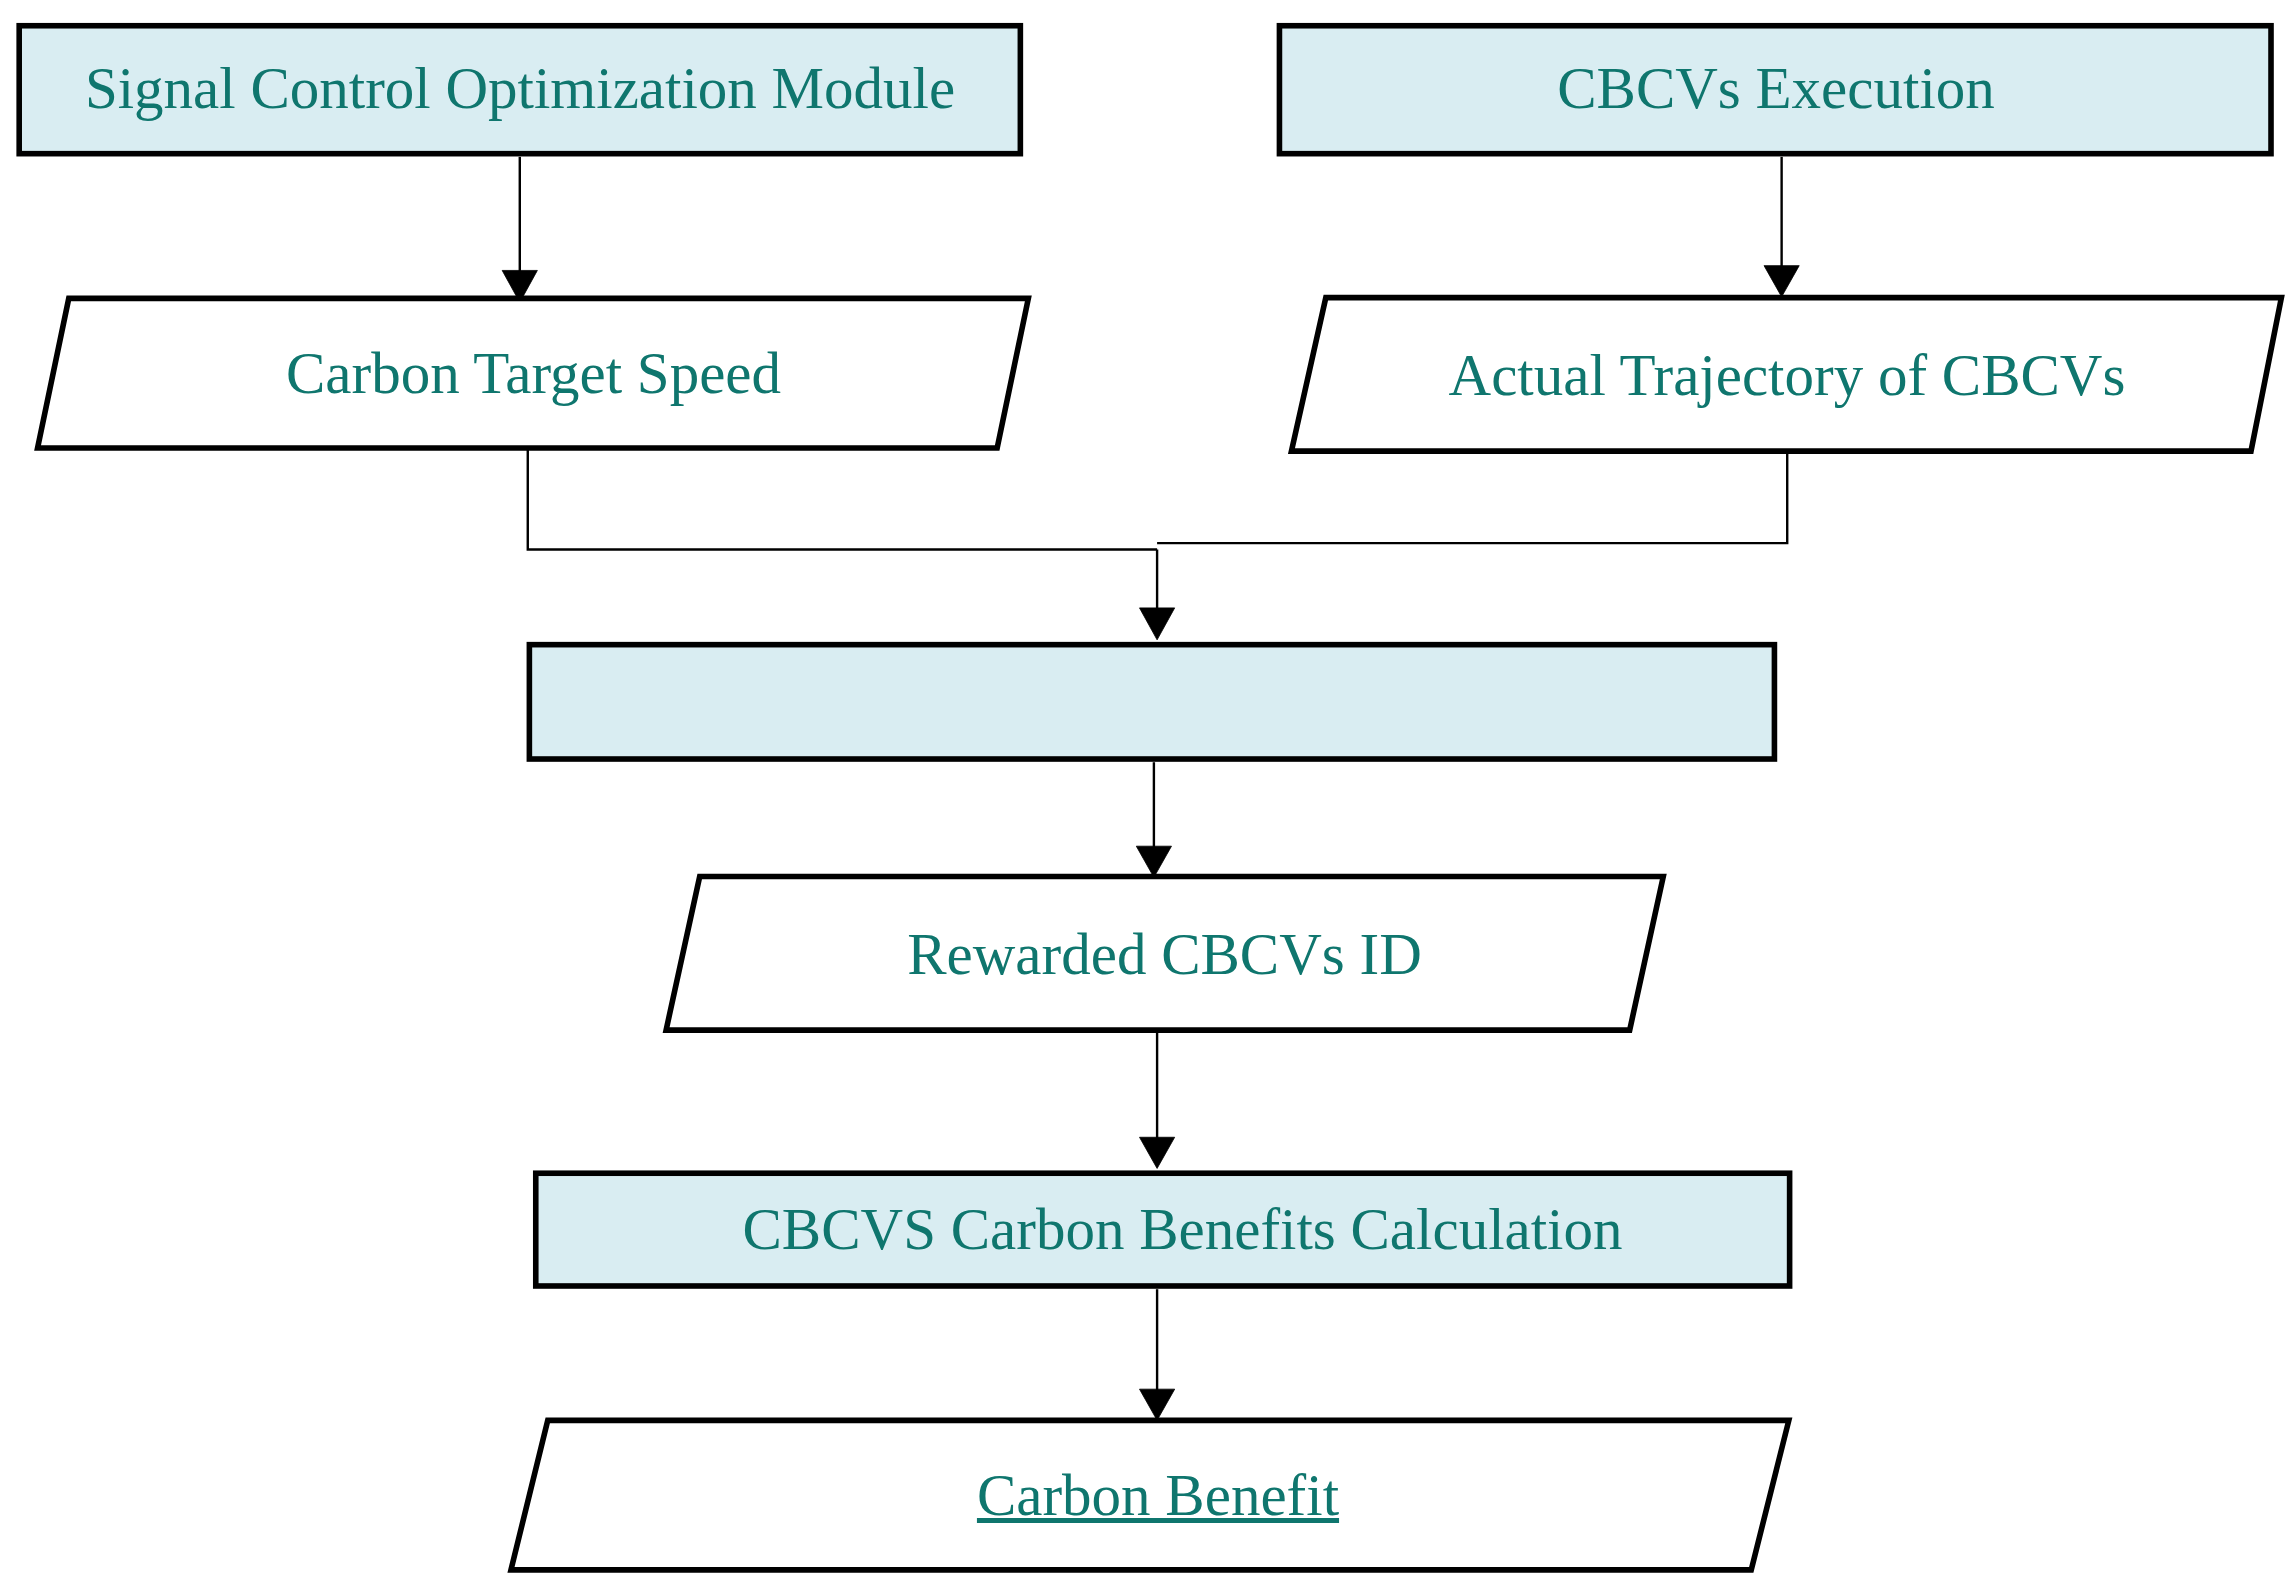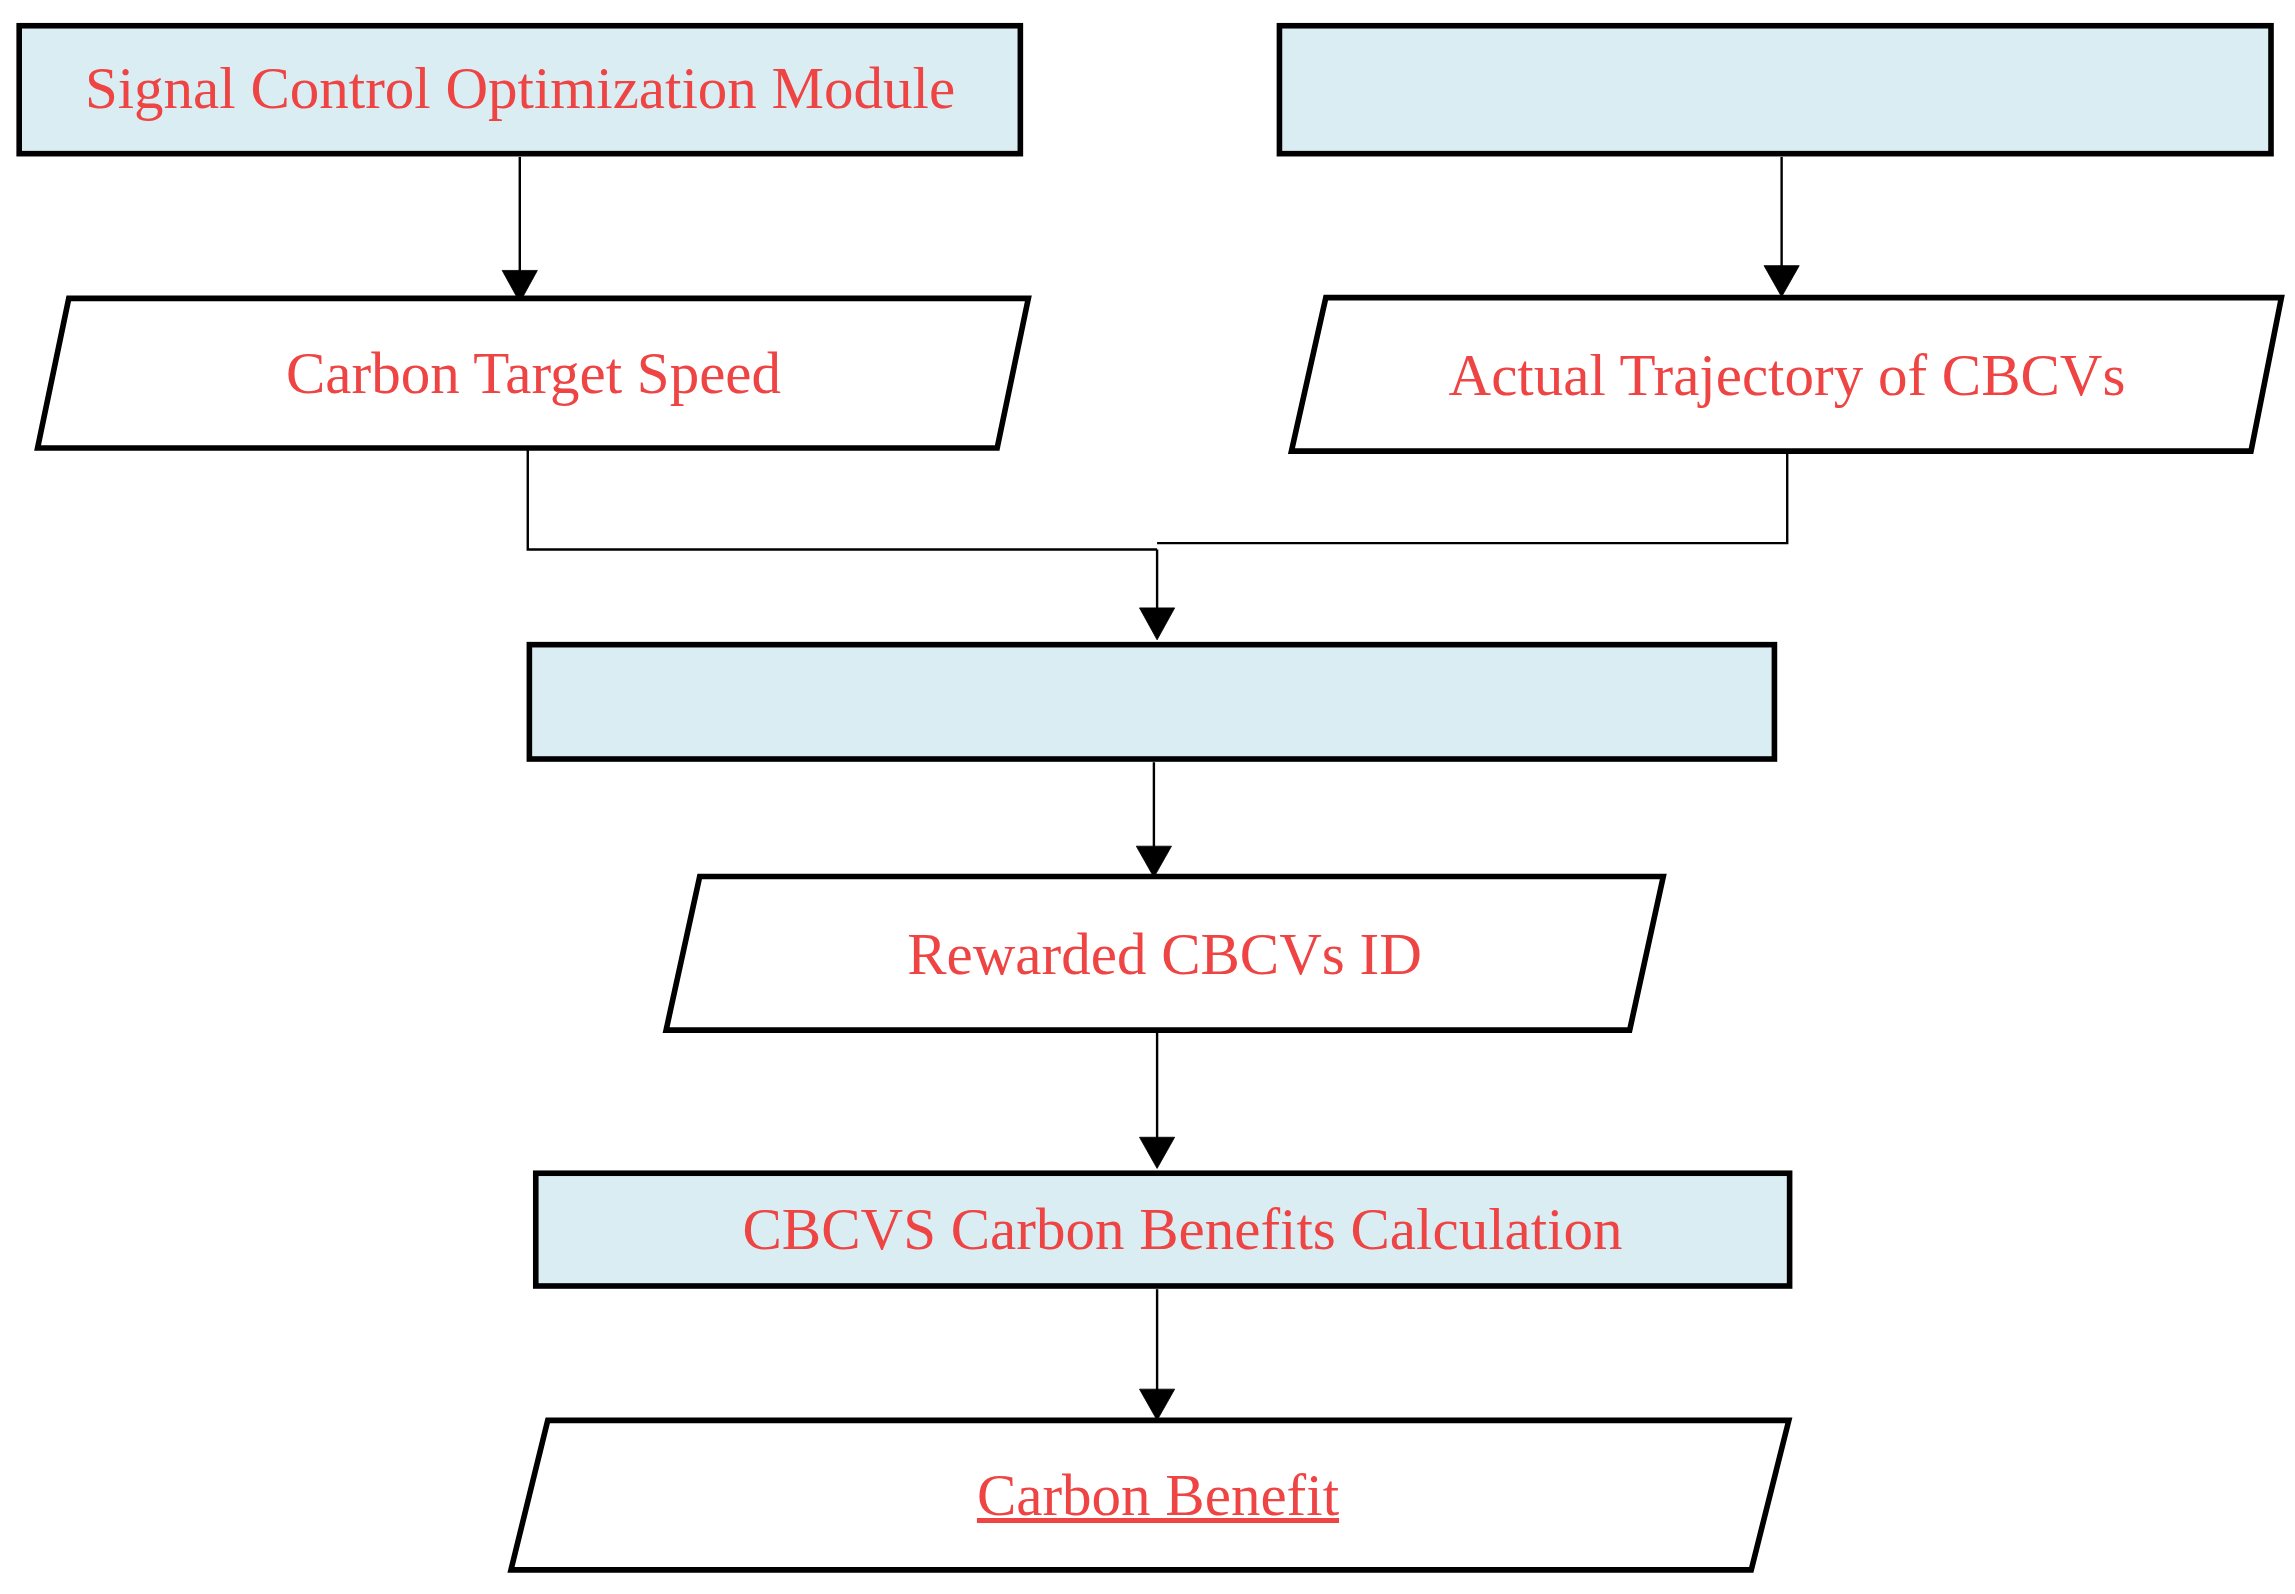--- a/index.html
+++ b/index.html
@@ -38,21 +38,21 @@
     stroke-width: 1;
   }
   .node-label {
     position: absolute;
     display: flex;
     align-items: center;
     justify-content: center;
     text-align: center;
     font-size: 59px;
     line-height: 1.1;
-    color: #ef4444;
+    color: #0f766e;
     white-space: nowrap;
     pointer-events: none;
   }
 </style>
 </head>
 <body>
 
 <div id="stage">
 
   <svg id="shapes" viewBox="0 0 2870 1993" xmlns="http://www.w3.org/2000/svg">
@@ -87,20 +87,21 @@
     <rect x="670" y="1467" width="1568" height="141" fill="#d9edf2"></rect>
 
     <line x1="1447" y1="1612" x2="1447" y2="1740"></line>
     <polygon class="arrowhead" points="1425,1737 1469,1737 1447,1776"></polygon>
 
     <polygon class="node" points="685,1776 2237,1776 2190,1963 639,1963" fill="#ffffff"></polygon>
   </svg>
 
   <div class="node-label" style="left:16px; top:22.4px; width:1008px; height:133px;">Signal Control Optimization Module</div>
 
+  <div class="node-label" style="left:1277px; top:22.4px; width:998px; height:133px;">CBCVs Execution</div>
 
   <div class="node-label" style="left:38px; top:298px; width:991px; height:150px;">Carbon Target Speed</div>
 
   <div class="node-label" style="left:1292px; top:298px; width:990px; height:154px;">Actual Trajectory of CBCVs</div>
 
 
   <div class="node-label" style="left:666px; top:877px; width:997px; height:154px;text-align:right;">Rewarded CBCVs ID</div>
 
   <div class="node-label" style="left:533px; top:1170px; width:1261px; height:119px;padding-left:19px;">CBCVS Carbon Benefits Calculation</div>
 

